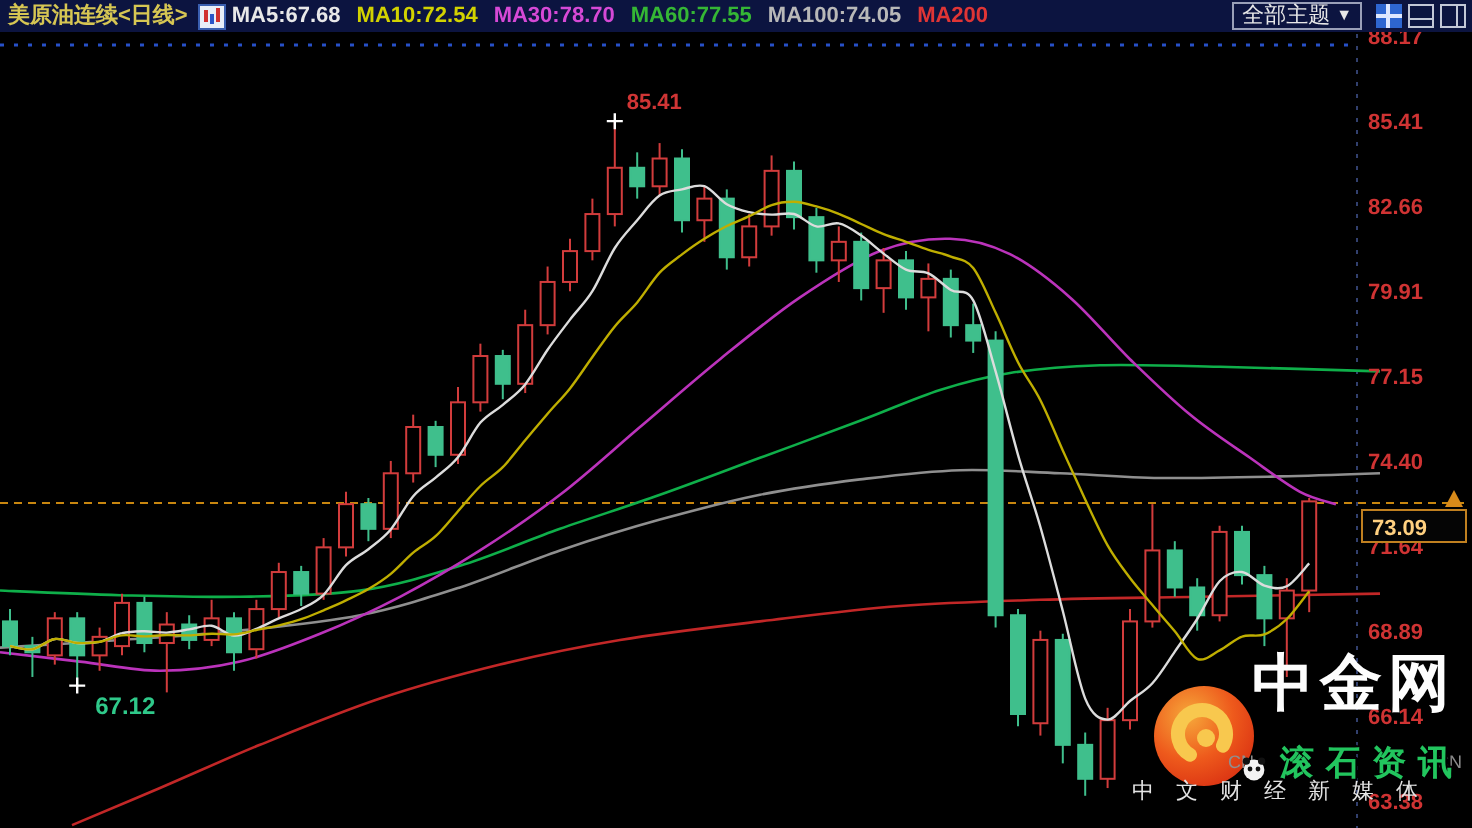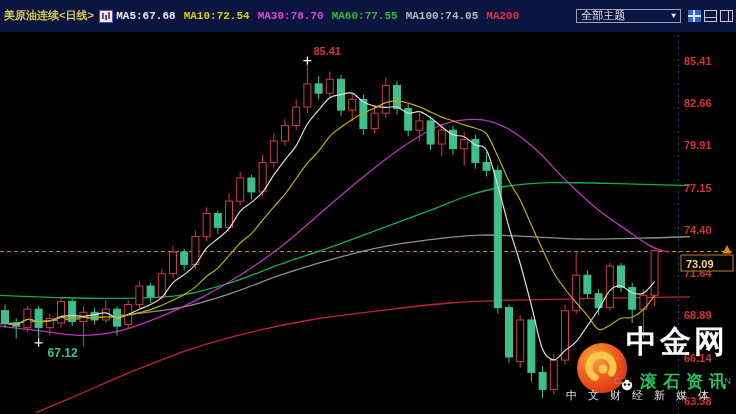--- a/index.html
+++ b/index.html
@@ -2,35 +2,35 @@
 <html><head>
 <meta charset="utf-8">
 <style>
   html,body{margin:0;padding:0;background:#000;}
   .screen{
     position:relative;width:736px;height:414px;background:#000;overflow:hidden;
     font-family:"Liberation Sans",sans-serif;
   }
   
   .header{
-    position:absolute;left:0;top:0;width:736px;height:32px;
+    position:absolute;left:0;top:0;width:736px;height:16px;
     background:#0c1440;display:flex;align-items:center;
-    font-size:11px;line-height:16px;white-space:nowrap;z-index:6;font-family:Liberation Mono, monospace;
+    font-size:11px;line-height:16px;white-space:nowrap;z-index:6;
   }
   .title{color:#d6c653;font-weight:bold;margin-left:4px;}
   .chart-type-ic{width:12px;height:11px;margin:0 3px 0 5px;background:#e8eef8;border:1px solid #3a5fb0;
     position:relative;display:inline-block;flex:0 0 auto;}
   .chart-type-ic i{position:absolute;width:2px;background:#d03030;}
   .chart-type-ic i.b{background:#2a55c8;}
   .ma-label{color:#e8e8e8;margin-right:7px;}
   .ma-val{margin-right:8px;font-weight:bold;}
   .spacer{flex:1;}
   .theme-box{
     border:1px solid #9aa0b8;color:#e8e8e8;padding:0 4px;height:12px;line-height:12px;
-    margin-right:7px;font-size:11px;display:flex;align-items:center;cursor:default;gap:43px;
+    margin-right:7px;font-size:11px;display:flex;align-items:center;cursor:default;
   }
   .theme-box .caret{font-size:8px;margin-left:3px;color:#e8e8e8;}
   .lay-ic{width:13px;height:12px;margin-right:3px;position:relative;box-sizing:border-box;flex:0 0 auto;}
   .lay-grid{background:#2e66d0;}
   .lay-grid:before{content:"";position:absolute;left:5px;top:0;width:2px;height:12px;background:#dfe8ff;}
   .lay-grid:after{content:"";position:absolute;left:0;top:5px;width:13px;height:2px;background:#dfe8ff;}
   .lay-pane{border:1px solid #c3c7d6;background:#0c1440;}
   .lay-pane:before{content:"";position:absolute;background:#c3c7d6;}
   .lay-b:before{left:0;bottom:3px;width:11px;height:1px;}
   .lay-r:before{right:3px;top:0;width:1px;height:10px;}

